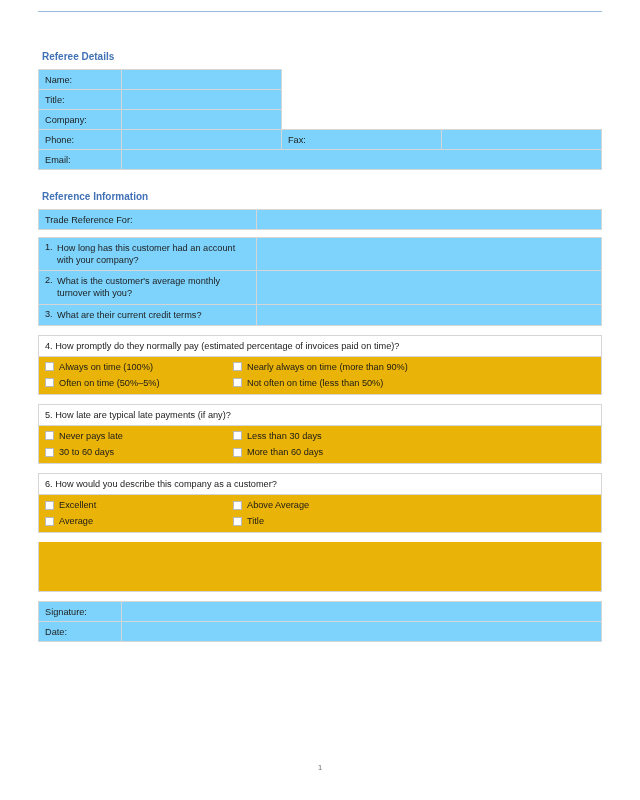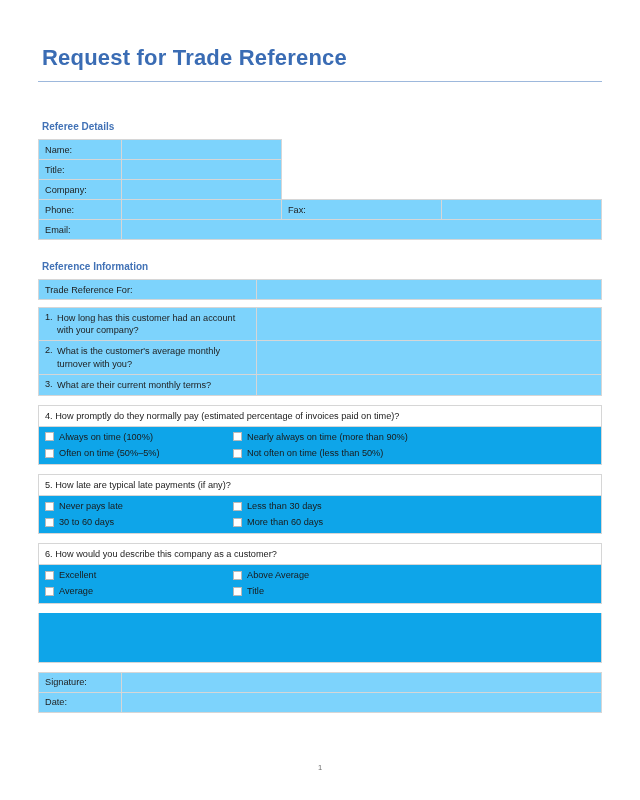--- a/index.html
+++ b/index.html
@@ -108,21 +108,21 @@
   table.cbtable td.qhead {
     border: 1px solid #d6d6d6;
     padding: 5px 6px 5px 6px;
     background: #ffffff;
     margin-top: 32px;
   }
   table.cbtable td.opts {
     border: 1px solid #d6d6d6;
     border-top: none;
     padding: 5px 6px 6px 6px;
-    background: #0ea5e9;
+    background: #eab308;
   }
   .optgrid {
     display: grid;
     grid-template-columns: 188px 1fr;
     row-gap: 6px;
   }
   .opt {
     display: flex;
     align-items: center;
     line-height: 1.1;
@@ -159,21 +159,20 @@
     font-size: 7.5px;
     color: #6b6b6b;
   }
 </style>
 </head>
 <body>
 
 <div class="page">
   <div class="content">
 
-    <div class="doc-title">Request for Trade Reference</div>
     <div class="title-rule"></div>
 
     <div class="section-heading sec-referee">Referee Details</div>
 
     <table class="form">
       <tbody>
           <tr>
         <td class="lbl" style="width:70px">Name:</td>
         <td class="blank"></td>
       </tr>
@@ -228,21 +227,21 @@
             <span class="qnum">2.</span>
             <span class="qtext">What is the customer's average monthly turnover with you?</span>
           </div>
         </td>
         <td class="blank"></td>
       </tr>
       <tr>
         <td class="qcell">
           <div class="qwrap">
             <span class="qnum">3.</span>
-            <span class="qtext">What are their current monthly terms?</span>
+            <span class="qtext">What are their current credit terms?</span>
           </div>
         </td>
         <td class="blank"></td>
       </tr>
     </tbody>
       </table>
 
     <div class="gap-md"></div>
 
     <table class="cbtable">

